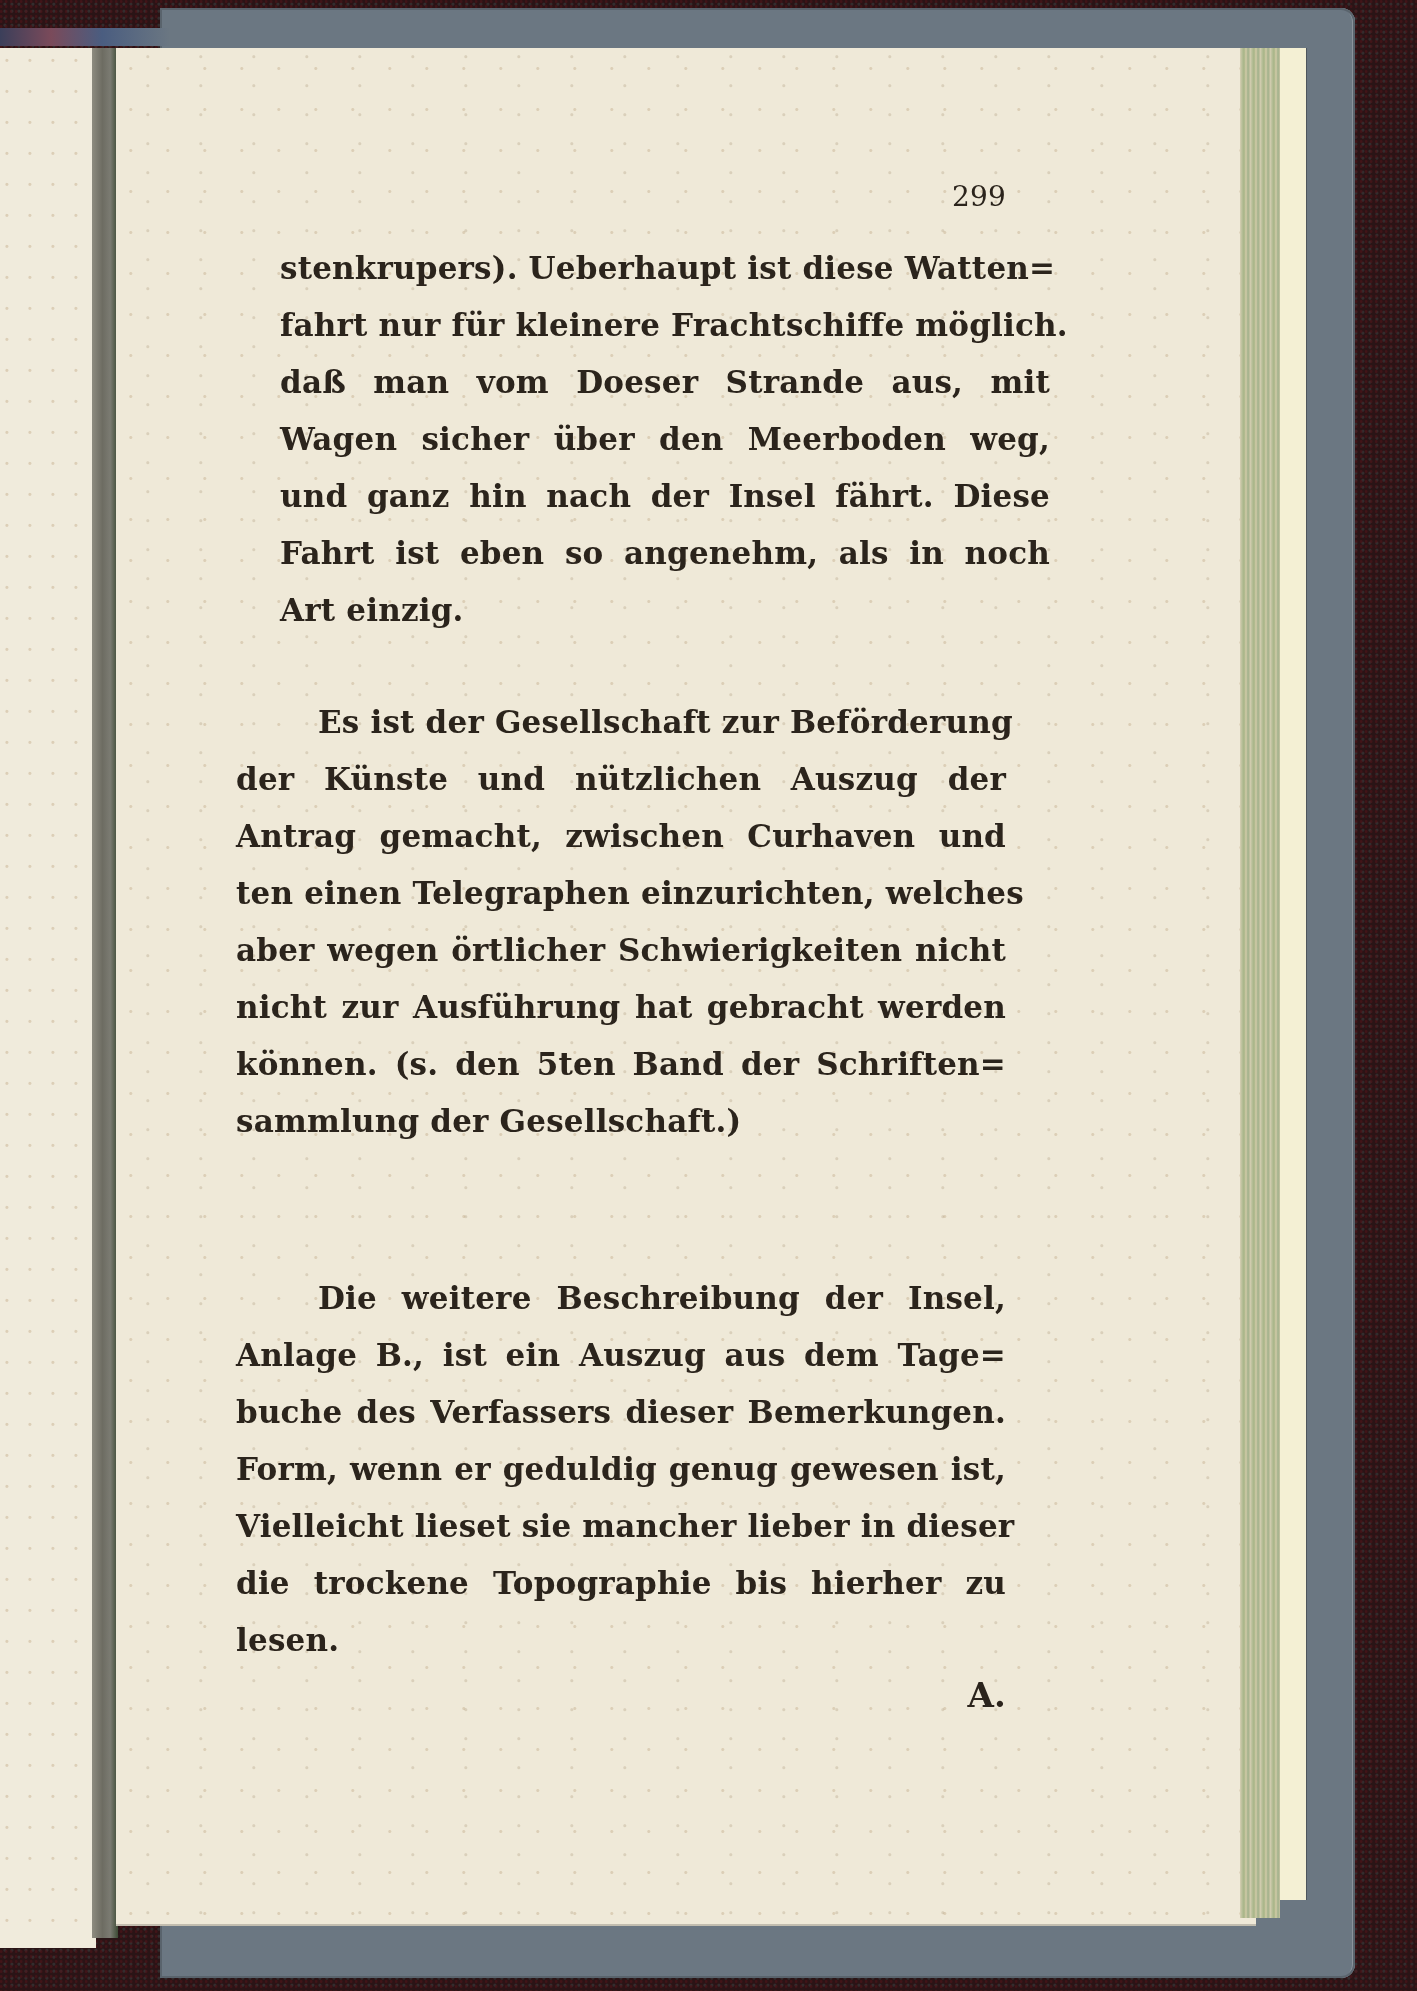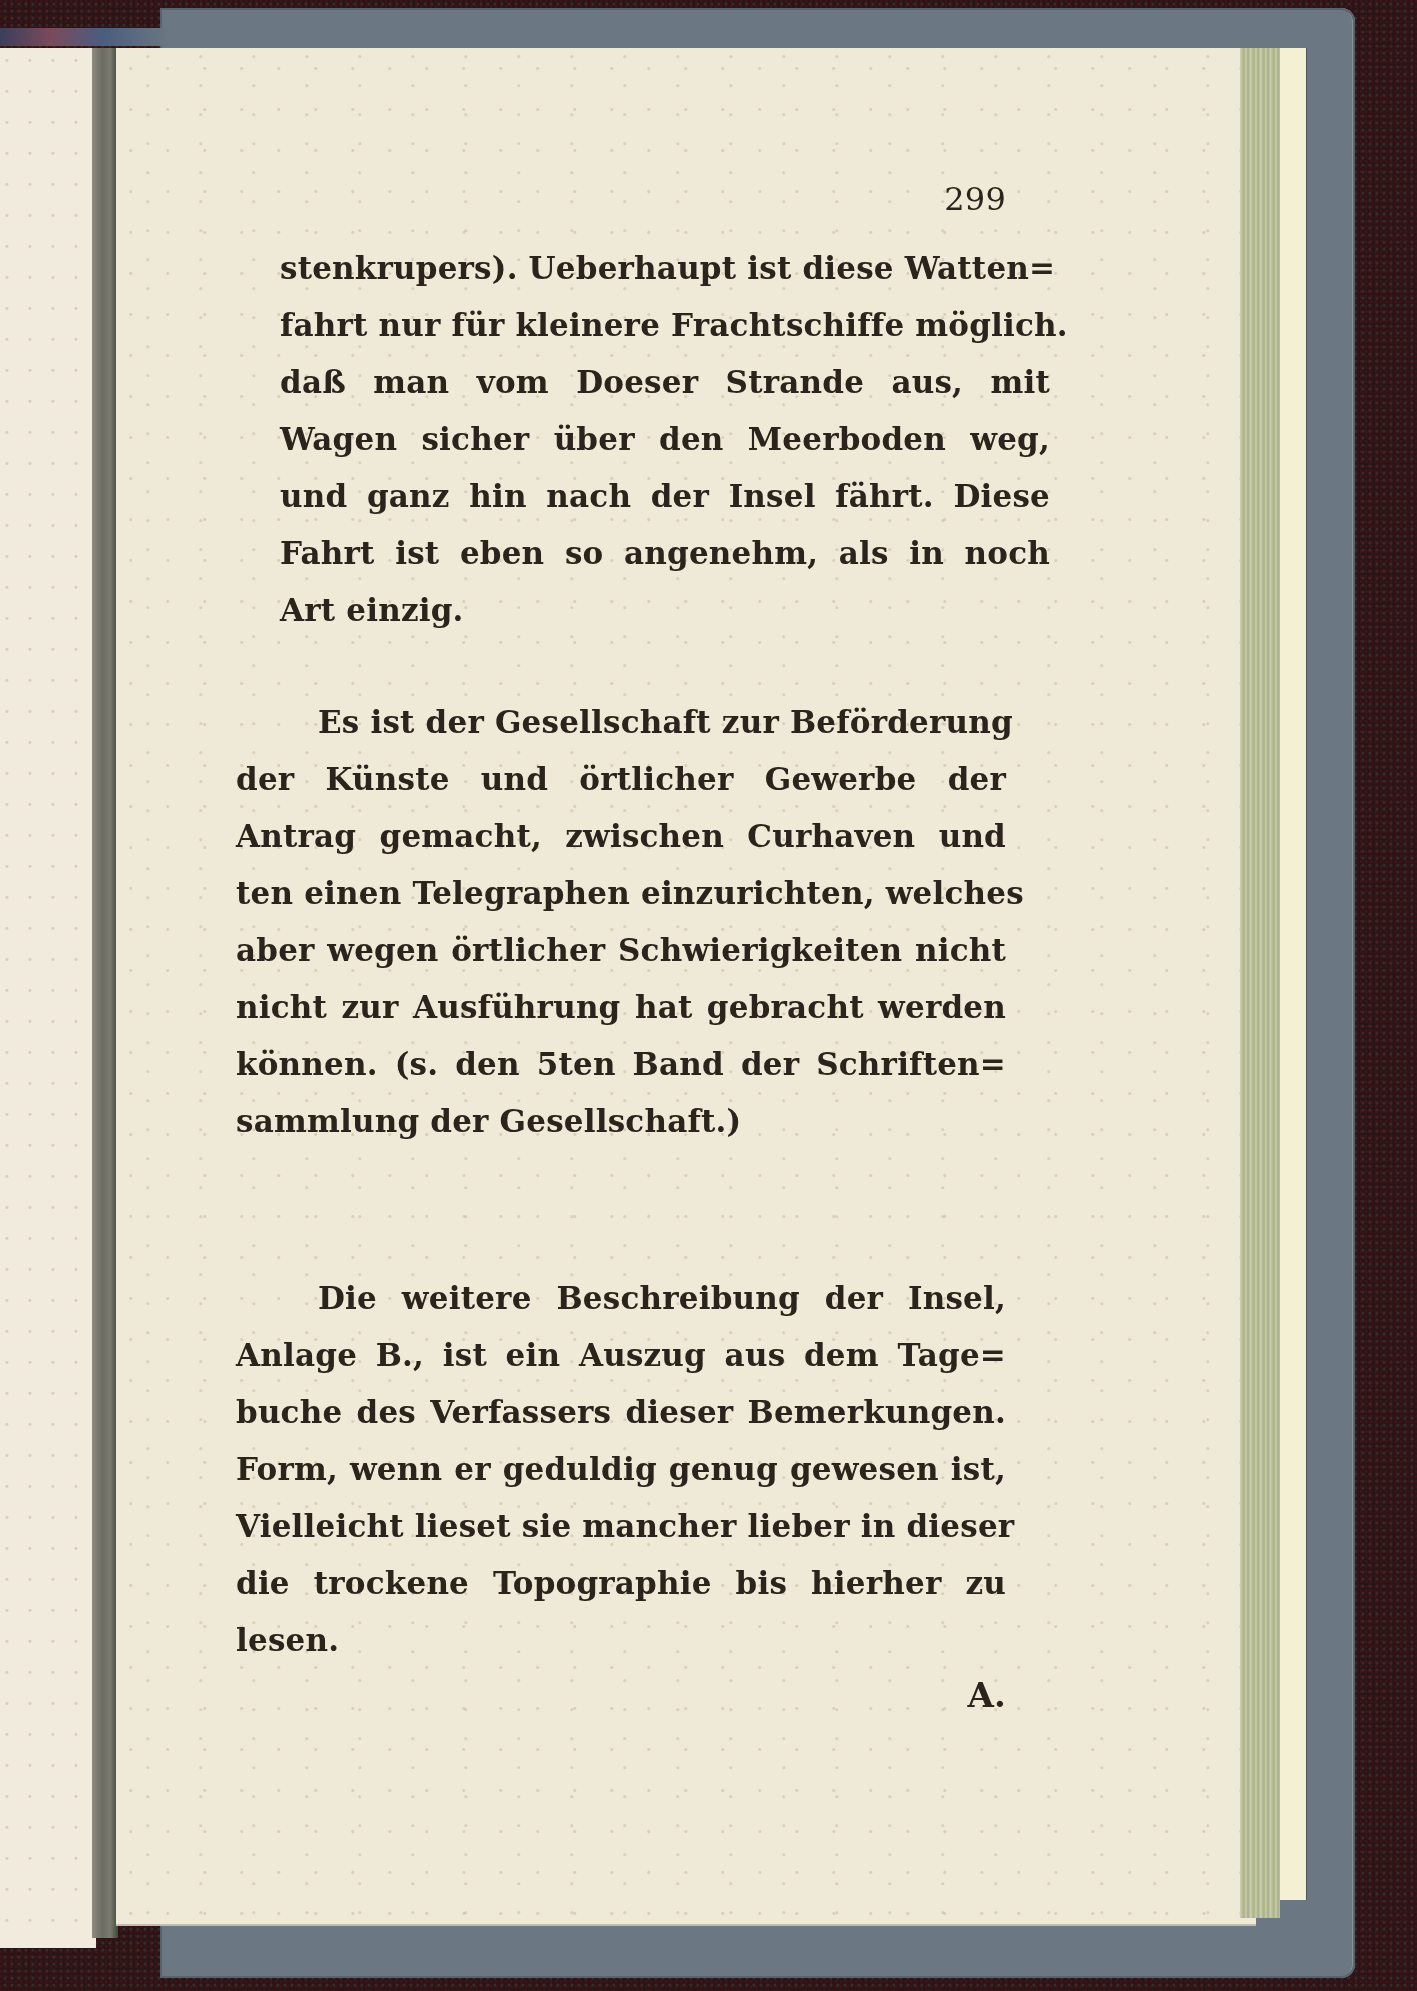--- a/index.html
+++ b/index.html
@@ -94,21 +94,21 @@
       color: #2b241c;
       font-family: "DejaVu Serif", serif;
       font-size: 31px;
       font-weight: bold;
       letter-spacing: 0.2px;
     }
     .page-number {
       position: absolute;
       right: 0;
       top: 30px;
-      font-size: 32px;
+      font-size: 28px;
       font-weight: normal;
       color: #2b241c;
     }
     .paragraph {
       position: absolute;
       left: 0;
       width: 770px;
     }
     .line {
       display: block;
@@ -151,21 +151,21 @@
     <span class="line">fahrt nur für kleinere Frachtschiffe möglich.</span>
     <span class="line">daß man vom Doeser Strande aus, mit</span>
     <span class="line">Wagen sicher über den Meerboden weg,</span>
     <span class="line">und ganz hin nach der Insel fährt.  Diese</span>
     <span class="line">Fahrt ist eben so angenehm, als in noch</span>
     <span class="line last">Art einzig.</span>
   </div>
 
   <div class="paragraph" style="top: 544px;">
     <span class="line indent">Es ist der Gesellschaft zur Beförderung</span>
-    <span class="line">der Künste und örtlicher Gewerbe der</span>
+    <span class="line">der Künste und nützlichen Auszug der</span>
     <span class="line">Antrag gemacht, zwischen Curhaven und</span>
     <span class="line">ten einen Telegraphen einzurichten, welches</span>
     <span class="line">aber wegen örtlicher Schwierigkeiten nicht</span>
     <span class="line">nicht zur Ausführung hat gebracht werden</span>
     <span class="line">können. (s. den 5ten Band der Schriften=</span>
     <span class="line last">sammlung der Gesellschaft.)</span>
   </div>
 
   <div class="paragraph" style="top: 1120px;">
     <span class="line indent">Die weitere Beschreibung der Insel,</span>

